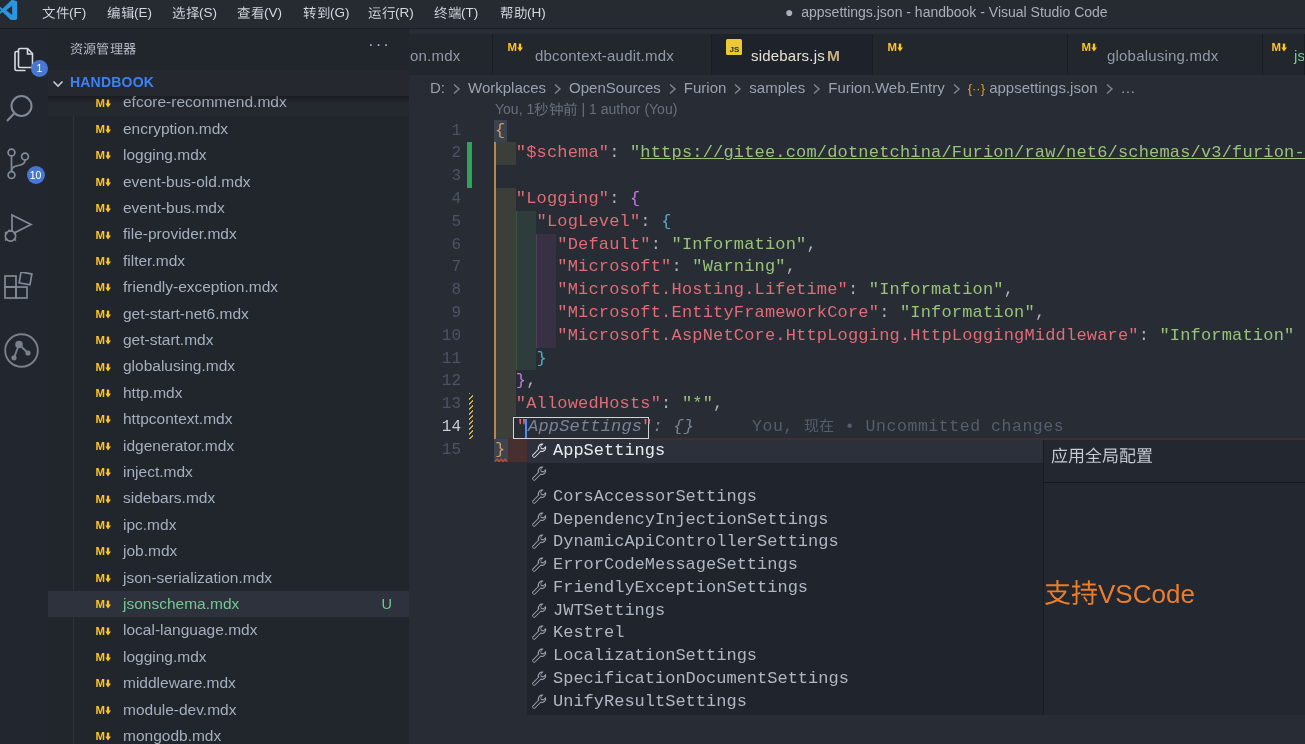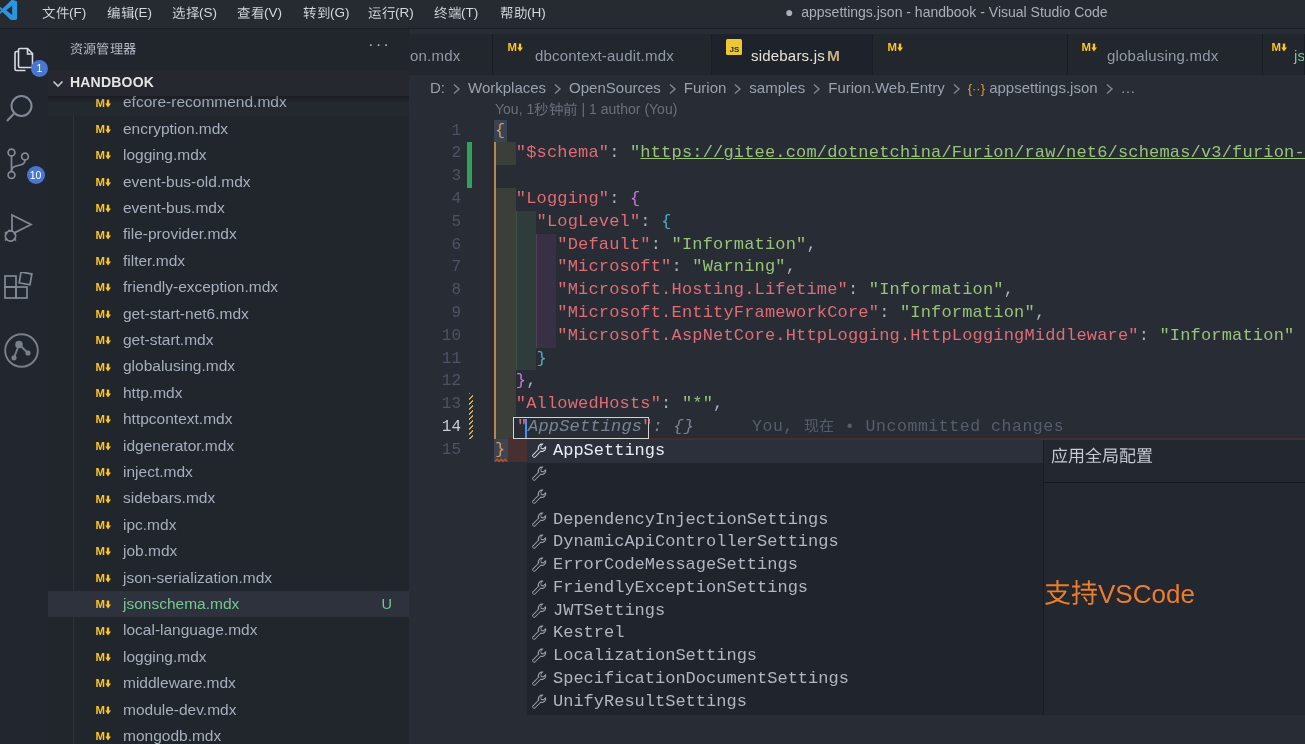--- a/index.html
+++ b/index.html
@@ -6,21 +6,21 @@
 #win {position:absolute;left:0;top:0;width:1305px;height:744px}
 #titlebar {position:absolute;left:0;top:0;width:1305px;height:29px;background:#262b32;border-bottom:1px solid #1a1d23}
 .menuitem {position:absolute;top:0;height:26px;line-height:26px;font-size:13.5px;color:#d3d7de}
 #wintitle {position:absolute;left:785px;top:0;height:25px;line-height:25px;font-size:14px;color:#abafb8}
 #actbar {position:absolute;left:0;top:29px;width:48px;height:715px;background:#22262e}
 .abadge {position:absolute;border-radius:50%;background:#4877d2;color:#fff;text-align:center;font-size:10px}
 #sidebar {position:absolute;left:48px;top:29px;width:361px;height:715px;background:#21252c}
 #sbtitle {position:absolute;left:22px;top:12px;font-size:13.2px;color:#b8bec9}
 #sbdots {position:absolute;left:320px;top:6px;font-size:17px;color:#a9aeb8;letter-spacing:2px}
 #handbook {position:absolute;left:0;top:41px;width:361px;height:26px;background:#25292f}
-#handbook span.hb {position:absolute;left:22px;top:4px;font-size:14px;font-weight:bold;color:#e5e5e5;letter-spacing:0.2px}
+#handbook span.hb {position:absolute;left:22px;top:4px;font-size:14px;font-weight:bold;color:#3b82f6;letter-spacing:0.2px}
 #tree {position:absolute;left:0;top:67px;width:361px;height:648px;overflow:hidden}
 #tguide {position:absolute;left:25px;top:0;width:1px;height:648px;background:#2d323b}
 .trow {position:absolute;left:0;width:361px;height:26.4px}
 .trow.sel {background:#2d323d}
 .trow.hov {background:#24282f}
 .ticon {position:absolute;left:48px;top:0;height:26.4px;width:17px}
 .tlabel {position:absolute;left:75px;top:0;line-height:26.4px;font-size:15.5px;color:#a6afbe;white-space:nowrap}
 .trow.sel .tlabel {color:#73c991}
 .ubadge {position:absolute;right:17px;top:0;line-height:26.4px;font-size:14.5px;color:#73c991}
 #editorarea {position:absolute;left:409px;top:34px;width:896px;height:715px;background:#86efac}
@@ -567,20 +567,21 @@
             </div>
 <div class="srow" style="top:22.78px">
               <svg width="17" height="17" viewBox="0 0 16 16" style="position:absolute;left:4px;top:3px">
                 <path fill="#959da9" d="M13.8 2.8 L11.6 5 9.9 4.7 9.6 3 11.8 0.8 C10.3 0.3 8.6 0.7 7.5 1.8 6.4 2.9 6.1 4.5 6.5 5.9 L1.3 11.1 C0.9 11.5 0.9 12.2 1.3 12.6 L2.3 13.6 C2.7 14 3.4 14 3.8 13.6 L9 8.4 C10.4 8.8 12 8.5 13.1 7.4 14.2 6.3 14.6 4.6 14.1 3.1 Z M12.4 6.7 C11.7 7.4 10.6 7.6 9.7 7.3 L9.2 7.1 8.3 8 3.1 13.2 C3 13.3 2.9 13.3 2.8 13.2 L1.8 12.2 C1.7 12.1 1.7 12 1.8 11.9 L7 6.7 7.9 5.8 7.7 5.3 C7.4 4.4 7.6 3.3 8.3 2.6 8.8 2.1 9.4 1.8 10.1 1.8 L8.8 3.1 9.3 5.6 11.8 6.1 13.1 4.8 C13.1 5.5 12.9 6.2 12.4 6.7 Z"></path>
               </svg>
             </div>
 <div class="srow" style="top:45.56px">
               <svg width="17" height="17" viewBox="0 0 16 16" style="position:absolute;left:4px;top:3px">
                 <path fill="#959da9" d="M13.8 2.8 L11.6 5 9.9 4.7 9.6 3 11.8 0.8 C10.3 0.3 8.6 0.7 7.5 1.8 6.4 2.9 6.1 4.5 6.5 5.9 L1.3 11.1 C0.9 11.5 0.9 12.2 1.3 12.6 L2.3 13.6 C2.7 14 3.4 14 3.8 13.6 L9 8.4 C10.4 8.8 12 8.5 13.1 7.4 14.2 6.3 14.6 4.6 14.1 3.1 Z M12.4 6.7 C11.7 7.4 10.6 7.6 9.7 7.3 L9.2 7.1 8.3 8 3.1 13.2 C3 13.3 2.9 13.3 2.8 13.2 L1.8 12.2 C1.7 12.1 1.7 12 1.8 11.9 L7 6.7 7.9 5.8 7.7 5.3 C7.4 4.4 7.6 3.3 8.3 2.6 8.8 2.1 9.4 1.8 10.1 1.8 L8.8 3.1 9.3 5.6 11.8 6.1 13.1 4.8 C13.1 5.5 12.9 6.2 12.4 6.7 Z"></path>
               </svg>
+              <span class="stxt">CorsAccessorSettings</span>
             </div>
 <div class="srow" style="top:68.34px">
               <svg width="17" height="17" viewBox="0 0 16 16" style="position:absolute;left:4px;top:3px">
                 <path fill="#959da9" d="M13.8 2.8 L11.6 5 9.9 4.7 9.6 3 11.8 0.8 C10.3 0.3 8.6 0.7 7.5 1.8 6.4 2.9 6.1 4.5 6.5 5.9 L1.3 11.1 C0.9 11.5 0.9 12.2 1.3 12.6 L2.3 13.6 C2.7 14 3.4 14 3.8 13.6 L9 8.4 C10.4 8.8 12 8.5 13.1 7.4 14.2 6.3 14.6 4.6 14.1 3.1 Z M12.4 6.7 C11.7 7.4 10.6 7.6 9.7 7.3 L9.2 7.1 8.3 8 3.1 13.2 C3 13.3 2.9 13.3 2.8 13.2 L1.8 12.2 C1.7 12.1 1.7 12 1.8 11.9 L7 6.7 7.9 5.8 7.7 5.3 C7.4 4.4 7.6 3.3 8.3 2.6 8.8 2.1 9.4 1.8 10.1 1.8 L8.8 3.1 9.3 5.6 11.8 6.1 13.1 4.8 C13.1 5.5 12.9 6.2 12.4 6.7 Z"></path>
               </svg>
               <span class="stxt">DependencyInjectionSettings</span>
             </div>
 <div class="srow" style="top:91.12px">
               <svg width="17" height="17" viewBox="0 0 16 16" style="position:absolute;left:4px;top:3px">
                 <path fill="#959da9" d="M13.8 2.8 L11.6 5 9.9 4.7 9.6 3 11.8 0.8 C10.3 0.3 8.6 0.7 7.5 1.8 6.4 2.9 6.1 4.5 6.5 5.9 L1.3 11.1 C0.9 11.5 0.9 12.2 1.3 12.6 L2.3 13.6 C2.7 14 3.4 14 3.8 13.6 L9 8.4 C10.4 8.8 12 8.5 13.1 7.4 14.2 6.3 14.6 4.6 14.1 3.1 Z M12.4 6.7 C11.7 7.4 10.6 7.6 9.7 7.3 L9.2 7.1 8.3 8 3.1 13.2 C3 13.3 2.9 13.3 2.8 13.2 L1.8 12.2 C1.7 12.1 1.7 12 1.8 11.9 L7 6.7 7.9 5.8 7.7 5.3 C7.4 4.4 7.6 3.3 8.3 2.6 8.8 2.1 9.4 1.8 10.1 1.8 L8.8 3.1 9.3 5.6 11.8 6.1 13.1 4.8 C13.1 5.5 12.9 6.2 12.4 6.7 Z"></path>

